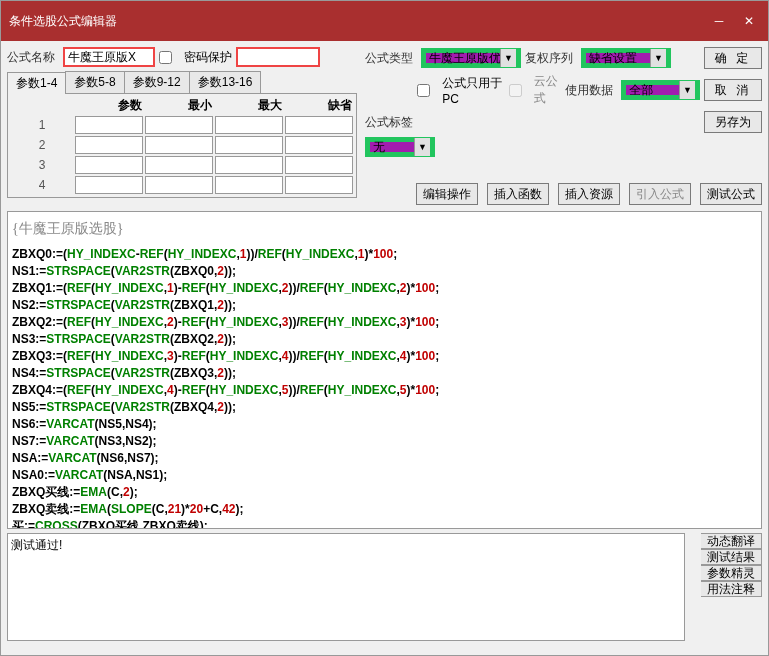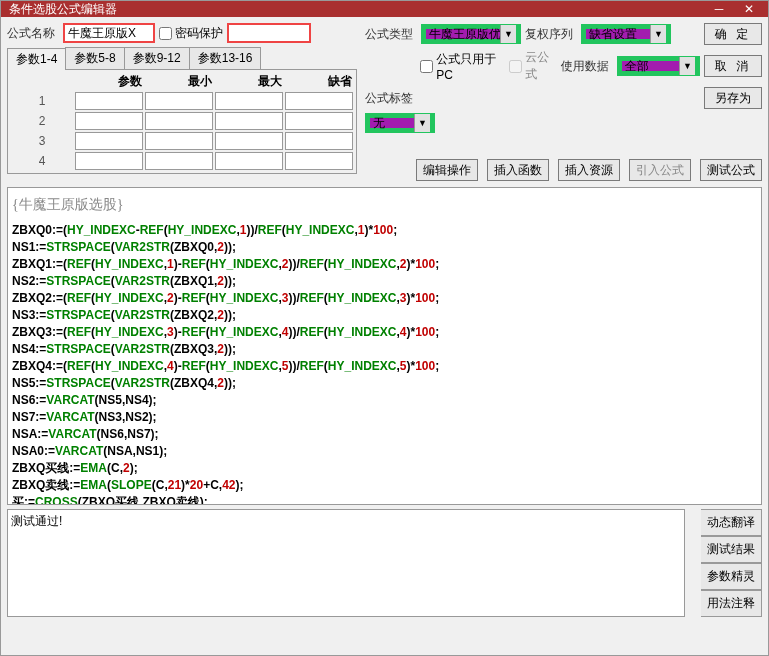--- a/index.html
+++ b/index.html
@@ -1,29 +1,29 @@
 <!DOCTYPE html>
 <html><head>
 <meta charset="utf-8">
 <style>
 *{box-sizing:border-box;margin:0;padding:0;font-family:"Microsoft YaHei","SimSun",sans-serif;font-size:12px}
 body{background:#f0f0f0;width:769px;height:656px;overflow:hidden;border:1px solid #999}
-.titlebar{background:#a92f2f;color:#fff;height:16px;display:flex;align-items:center;padding:0 4px}
+.titlebar{background:#a92f2f;color:#fff;height:40px;display:flex;align-items:center;padding:0 4px}
 .titlebar .title{flex:1;padding-left:4px}
 .titlebar .winbtn{width:30px;height:20px;display:flex;align-items:center;justify-content:center;cursor:pointer}
 .top{padding:6px;display:flex;gap:8px}
 .top-left{flex:0 0 350px}
 .top-right{flex:1}
 .row{display:flex;align-items:center;gap:4px;margin-bottom:4px}
 .lbl{color:#333;min-width:52px}
 .txt{border:2px solid #ef4444;background:#fff;height:20px;padding:0 3px}
 .combo{border:5px solid #22c55e;background:#a21caf;height:20px;display:flex;align-items:center}
 .combo span{flex:1;padding:0 3px;overflow:hidden;white-space:nowrap}
 .combo .arr{width:16px;height:18px;background:#e1e1e1;border-left:1px solid #999;display:flex;align-items:center;justify-content:center;font-size:9px}
-.chk{display:flex;align-items:center;gap:3px}
+.chk{display:flex;align-items:center;gap:12px}
 .chk input{width:13px;height:13px}
 .btn{border:1px solid #7a7a7a;background:#e8e8e8;height:22px;min-width:58px;padding:0 6px;display:flex;align-items:center;justify-content:center;cursor:pointer;letter-spacing:3px}
 .btn.small{min-width:56px;letter-spacing:0}
 .tabs{display:flex;border-bottom:1px solid #999;margin-top:2px}
 .tab{border:1px solid #999;border-bottom:none;background:#e8e8e8;padding:2px 8px;margin-right:-1px;cursor:pointer}
 .tab.active{background:#f0f0f0;position:relative;top:1px}
 .params{border:1px solid #999;border-top:none;background:#f0f0f0;padding:2px}
 .params table{border-collapse:collapse}
 .params th{font-weight:bold;padding:1px 2px;text-align:right;width:70px}
 .params td{padding:1px}
@@ -35,21 +35,21 @@
 .codewrap{border:1px solid #999;background:#fff;margin:0 6px;height:318px;overflow:auto;position:relative}
 .codehead{color:#888;font-size:14px;padding:8px 4px;font-family:"SimSun"}
 pre.code{font-family:"Consolas","Courier New",monospace;font-size:13px;line-height:16px;padding:0 4px;white-space:pre}
 .kw{color:#008000;font-weight:bold}
 .num{color:#c00000;font-weight:bold}
 .id{color:#000;font-weight:bold}
 .op{color:#000;font-weight:bold}
 .bottom{display:flex;margin:4px 6px 0 6px;gap:16px}
 .msgbox{flex:1;border:1px solid #999;background:#fff;height:108px;padding:3px;color:#000}
 .sidebtns{display:flex;flex-direction:column}
-.sidebtns .btn{border:1px solid #999;border-left:none;height:27px;min-width:60px;letter-spacing:0}
+.sidebtns .btn{border:1px solid #999;border-left:none;height:16px;min-width:60px;letter-spacing:0}
 .rightcol{display:flex;flex-direction:column;gap:4px;margin-left:auto}
 .disabled{color:#888}
 </style>
 </head>
 <body>
 
 <div class="titlebar">
   <span class="title">条件选股公式编辑器</span>
   <div class="winbtn">─</div>
   <div class="winbtn">✕</div>

